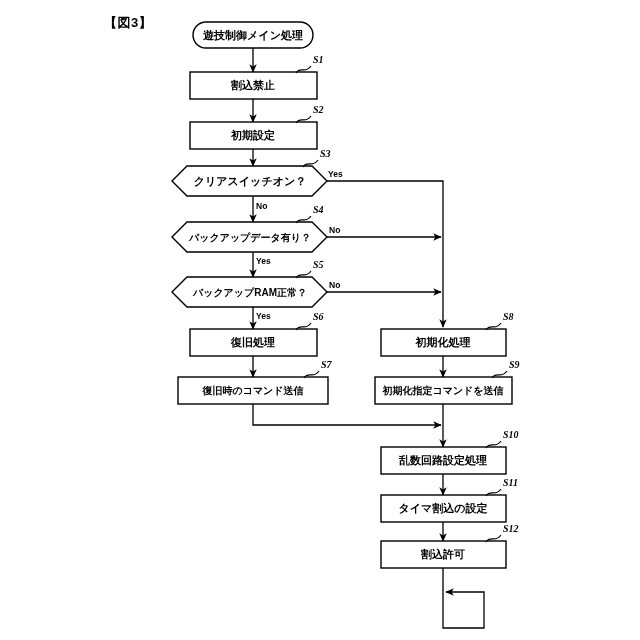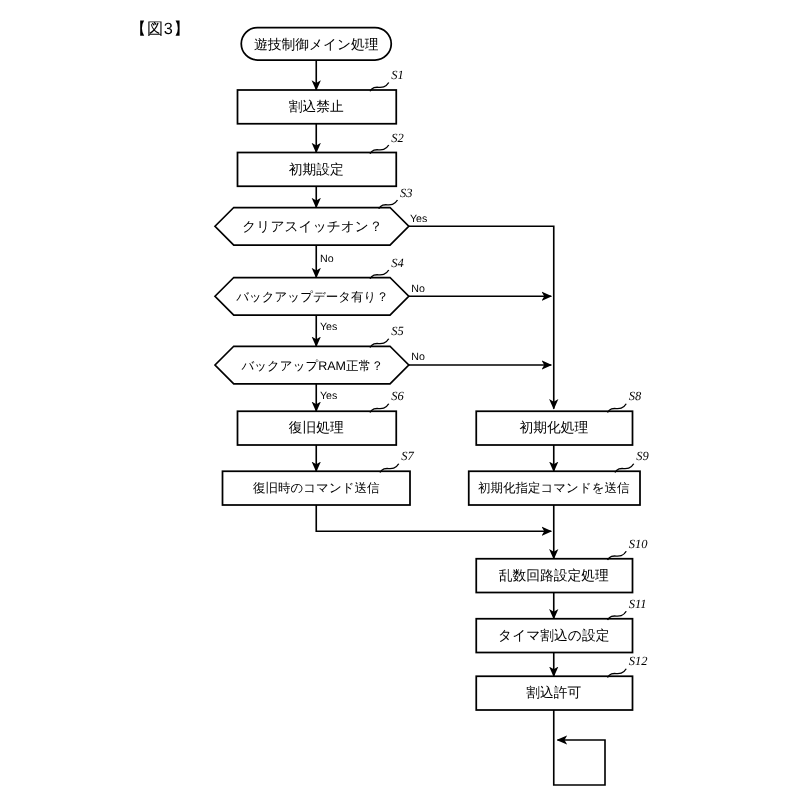--- a/index.html
+++ b/index.html
@@ -14,20 +14,21 @@
     font-family: "Liberation Sans", "DejaVu Sans", sans-serif;
     color: #000000;
     overflow: hidden;
   }
   #figure-root {
     position: absolute;
     left: 0;
     top: 0;
     width: 640px;
     height: 640px;
+    font-weight: bold;
   }
   #flow-svg {
     position: absolute;
     left: 0;
     top: 0;
     width: 640px;
     height: 640px;
     display: block;
   }
   .fig-label {

